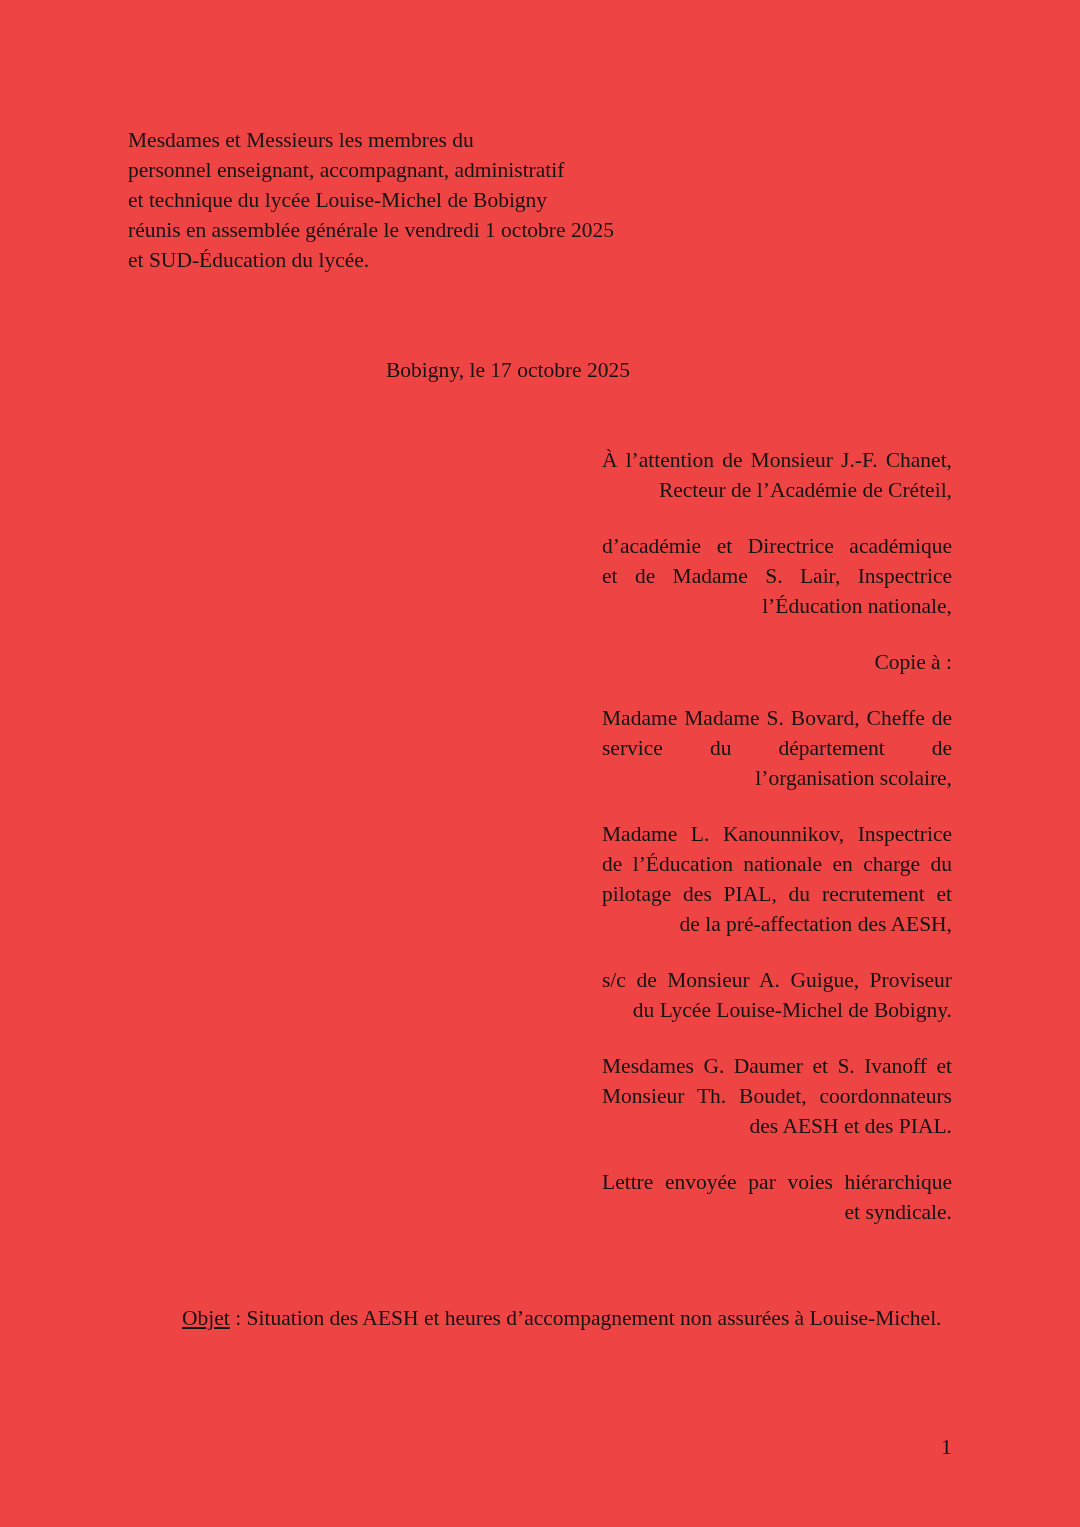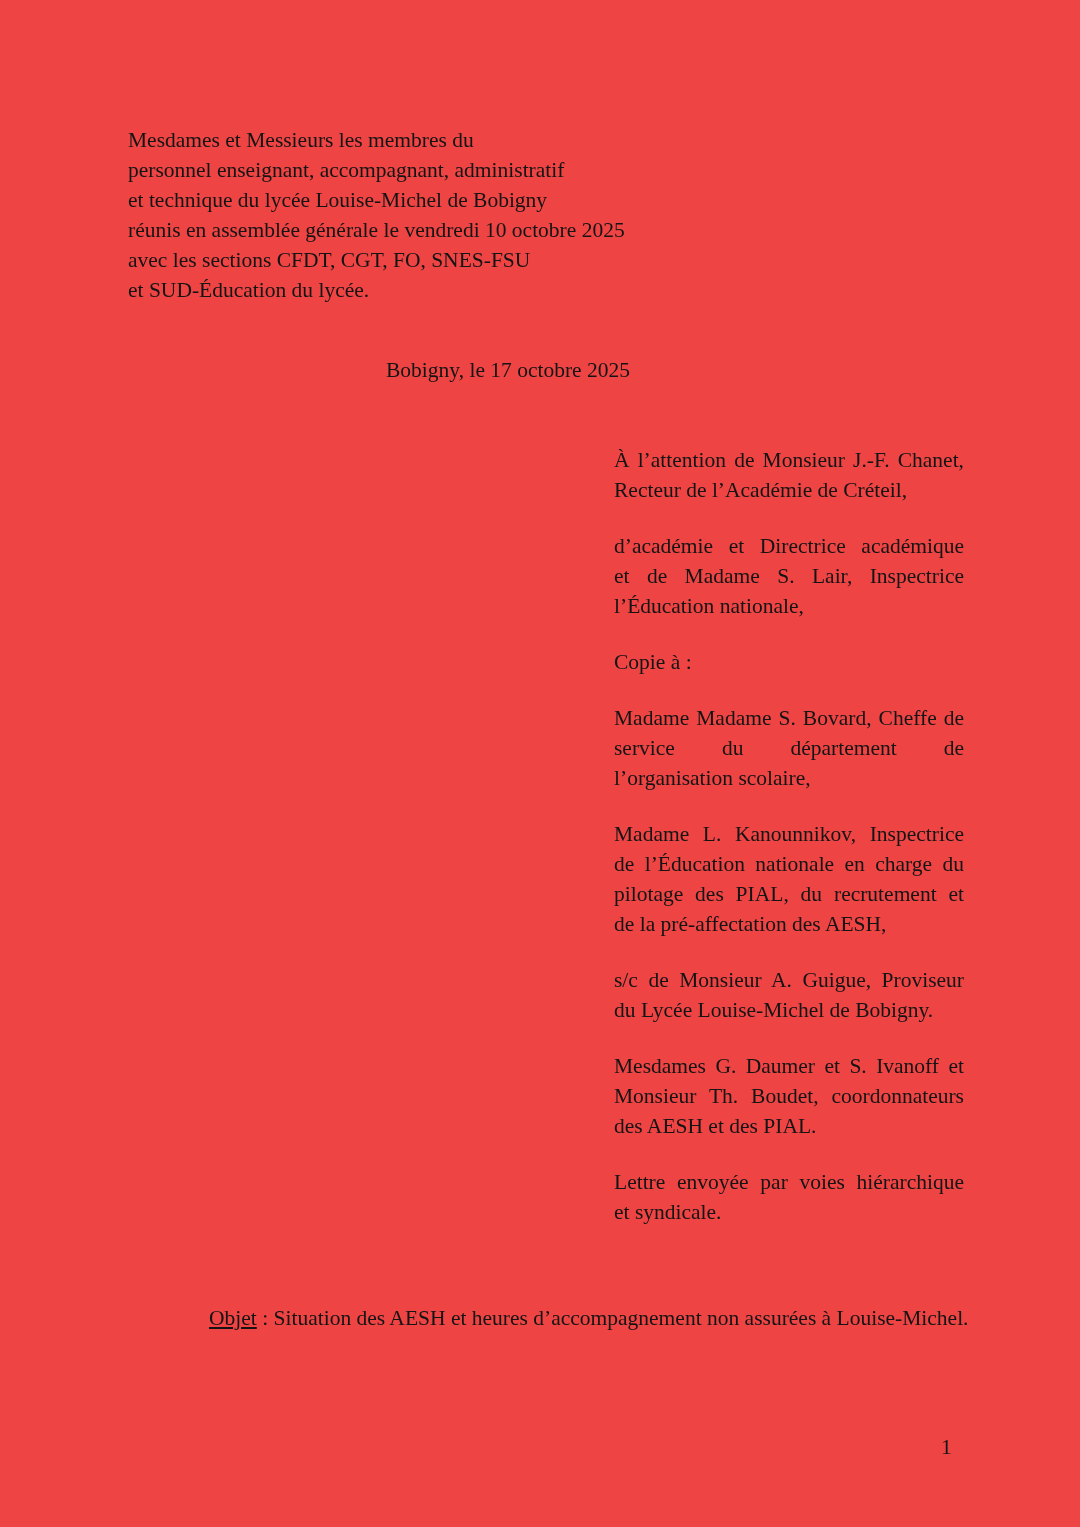--- a/index.html
+++ b/index.html
@@ -32,62 +32,59 @@
     position: absolute;
     left: 386px;
     top: 355px;
     white-space: nowrap;
   }
   .recipient-block {
     position: absolute;
     left: 602px;
     top: 445px;
     width: 350px;
-    margin-left: 12px;
   }
   .recipient-block p {
     margin: 0 0 26px 0;
     padding: 0;
   }
   .recipient-block .jline {
     text-align: justify;
     text-align-last: justify;
   }
   .recipient-block .lline {
-    text-align: left;
+    text-align: right;
   }
   .subject-line {
     position: absolute;
     left: 128px;
     top: 1303px;
     width: 900px;
     white-space: nowrap;
     text-indent: 54px;
   }
   .subject-line .subject-label {
     text-decoration: underline;
-    margin-left: 27px;
   }
   .page-number {
     position: absolute;
     left: 941px;
     top: 1432px;
   }
 </style>
 </head>
 <body>
 
 <div class="page">
 
   <div class="sender-block">
     <div class="line">Mesdames et Messieurs les membres du</div>
     <div class="line">personnel enseignant, accompagnant, administratif</div>
     <div class="line">et technique du lycée Louise-Michel de Bobigny</div>
-    <div class="line">réunis en assemblée générale le vendredi 10 octobre 2025</div>
-    <div class="line">avec les sections CFDT, CGT, FO, SNES-FSU</div>
+    <div class="line">réunis en assemblée générale le vendredi 1 octobre 2025</div>
     <div class="line">et SUD-Éducation du lycée.</div>
   </div>
 
   <div class="dateline">Bobigny, le 17 octobre 2025</div>
 
   <div class="recipient-block">
     <p>
       <span class="jline" style="display:block">À l’attention de Monsieur J.-F. Chanet,</span>
       <span class="lline" style="display:block">Recteur de l’Académie de Créteil,</span>
     </p>

